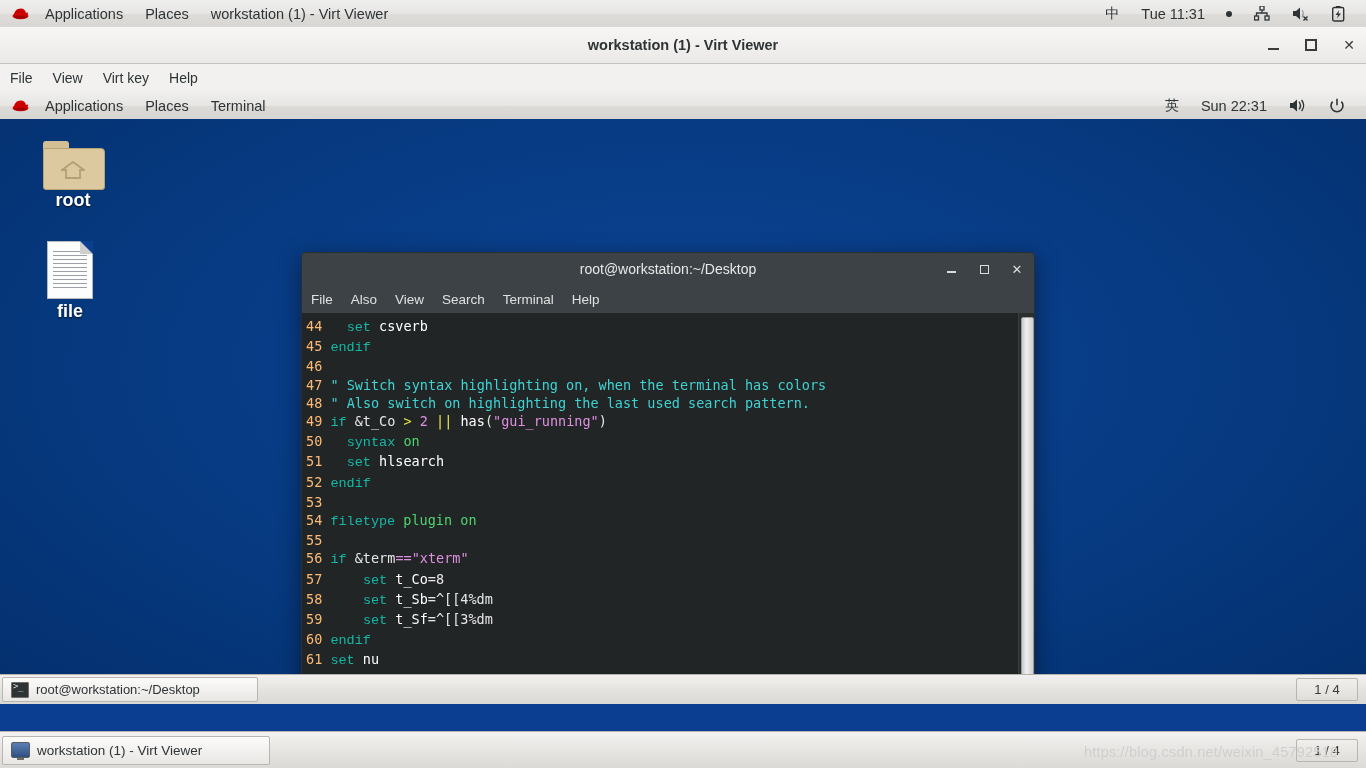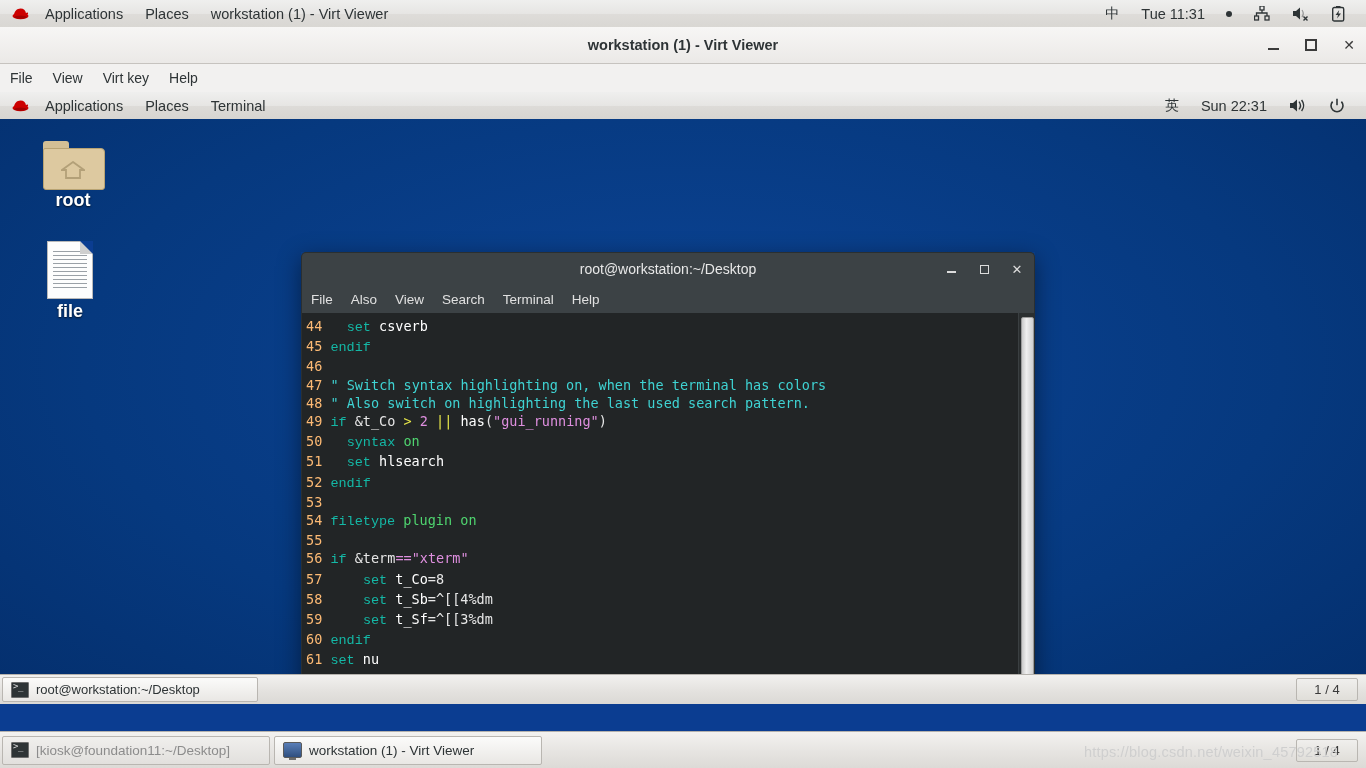--- a/index.html
+++ b/index.html
@@ -384,24 +384,20 @@
           <span class="mini-term"></span>
           <span>root@workstation:~/Desktop</span>
         </div>
         <div class="tb-spacer"></div>
         <div class="wsind">1 / 4</div>
       </div>
     </div>
   </div>
 
   <div class="host-taskbar">
-    <div class="tb-item inactive">
-      <span class="mini-term"></span>
-      <span>[kiosk@foundation11:~/Desktop]</span>
-    </div>
     <div class="tb-item">
       <span class="mini-mon"></span>
       <span>workstation (1) - Virt Viewer</span>
     </div>
     <div class="tb-spacer"></div>
     <div class="wsind">1 / 4</div>
   </div>
 
   <div class="watermark">https://blog.csdn.net/weixin_45792518</div>
 </div>

